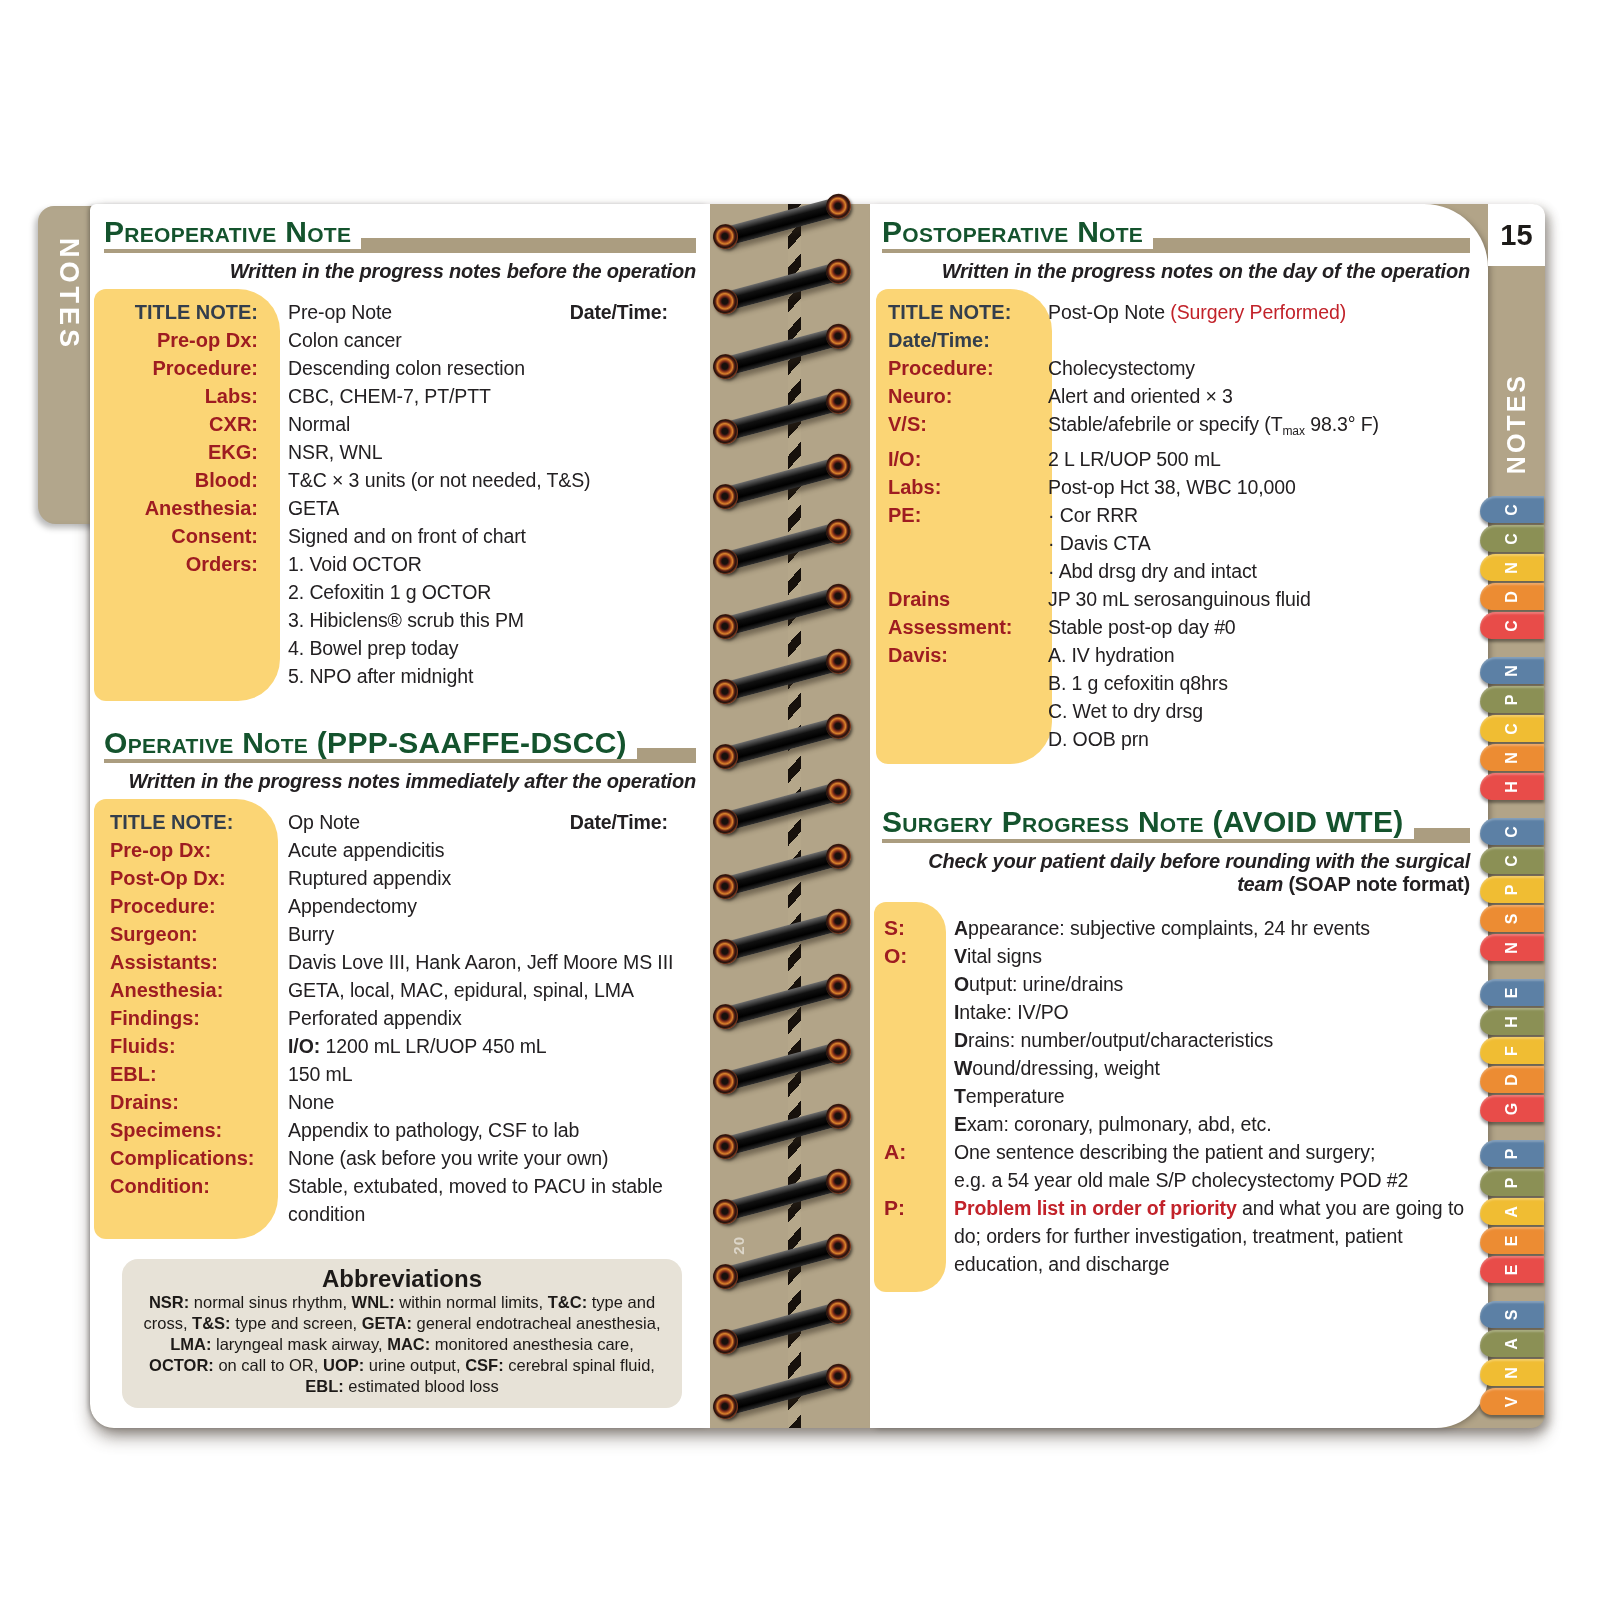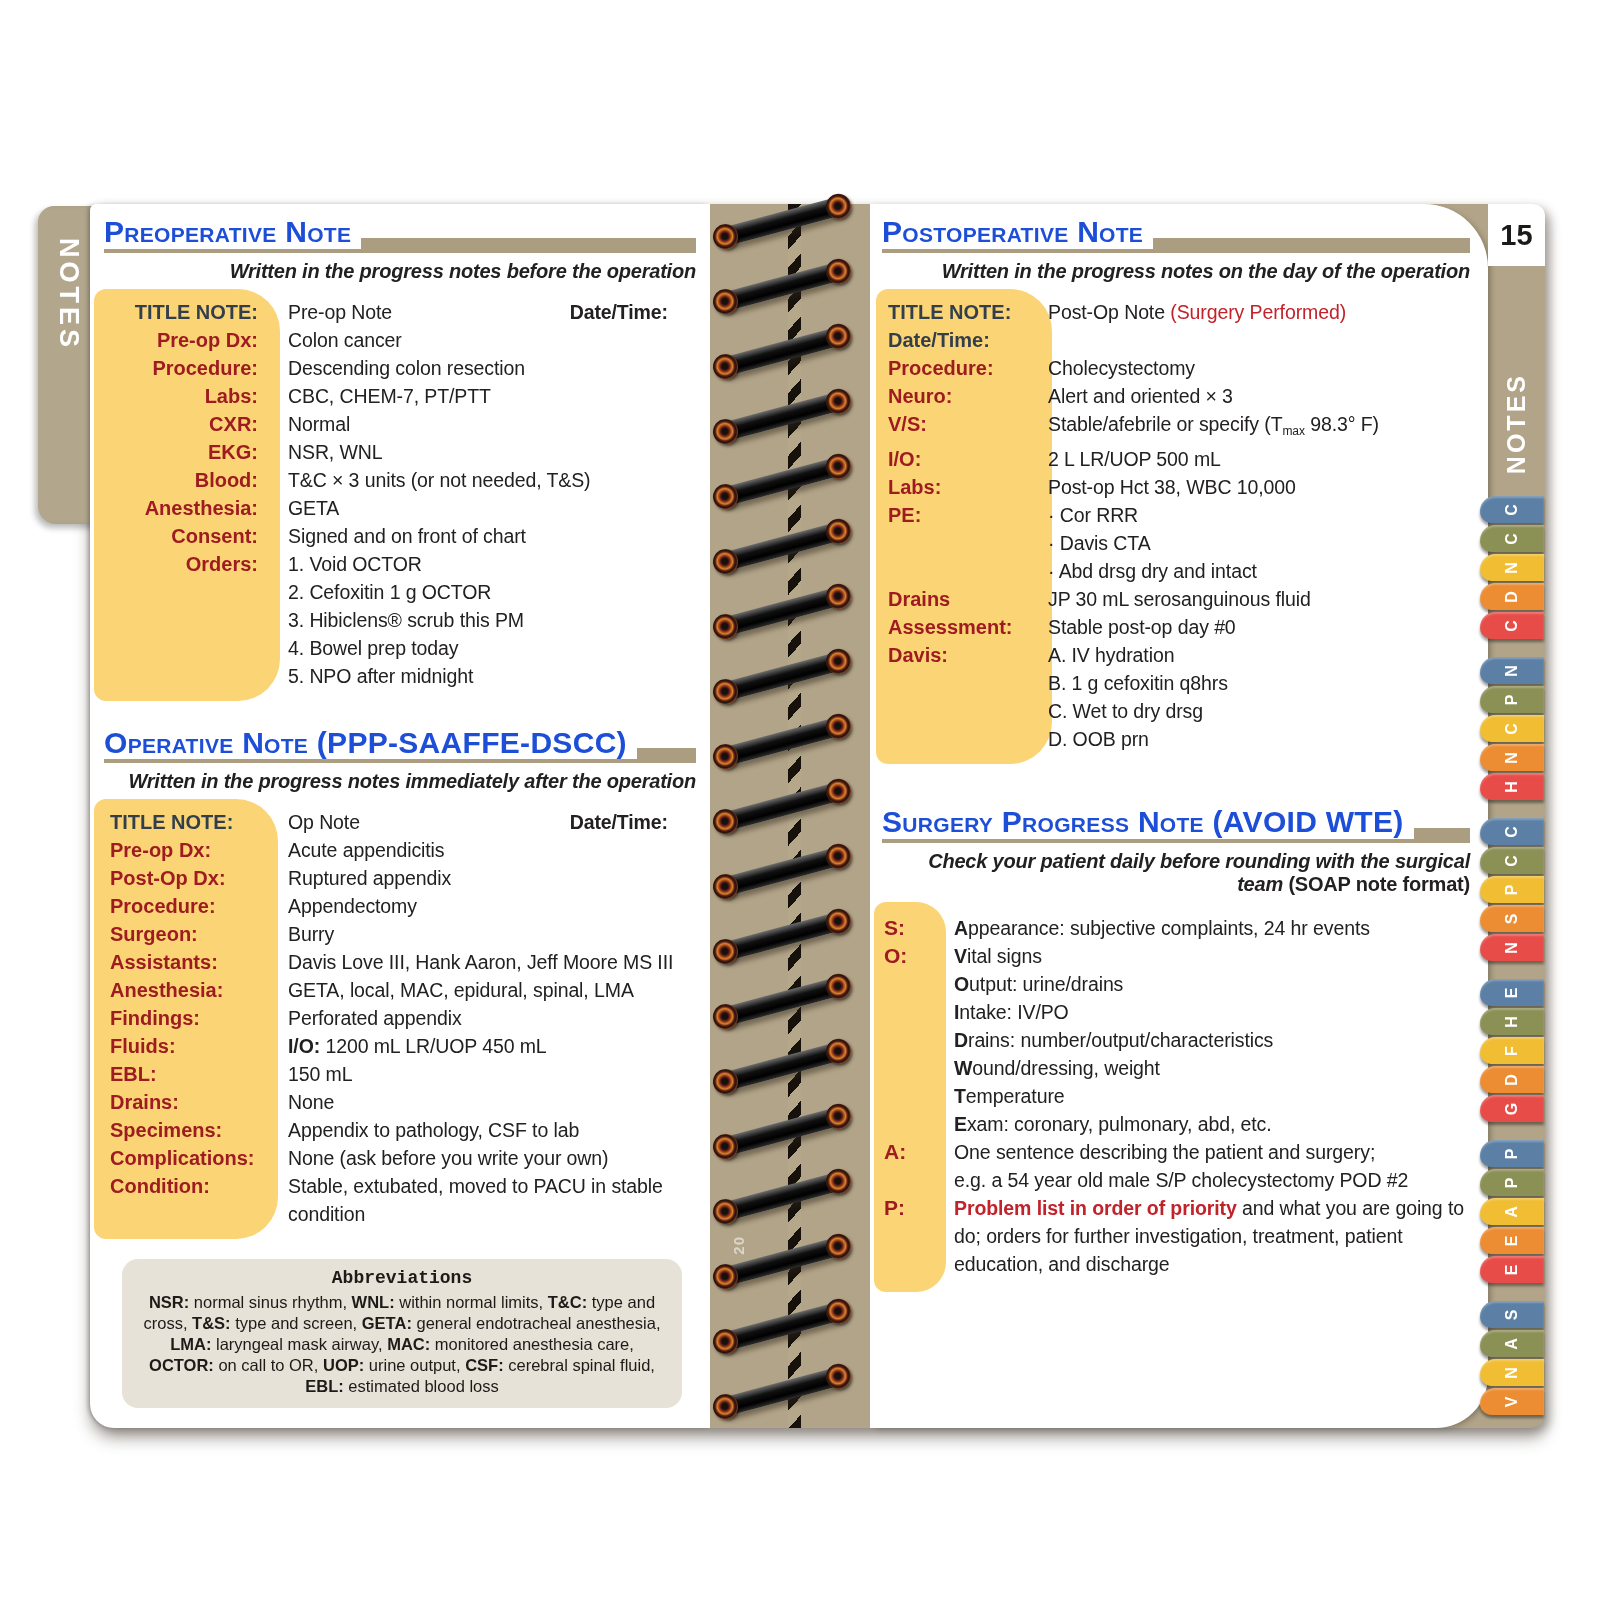--- a/index.html
+++ b/index.html
@@ -82,21 +82,21 @@
   .tgroup .tab:nth-child(5n+1){background:#5c80a5}
   .tgroup .tab:nth-child(5n+2){background:#8b9055}
   .tgroup .tab:nth-child(5n+3){background:#f0bd33}
   .tgroup .tab:nth-child(5n+4){background:#ec8c33}
   .tgroup .tab:nth-child(5n+5){background:#e84c49}
 
   
   .sec-h{display:flex;align-items:flex-end;border-bottom:4px solid #ab9d80;margin:0;}
   .sec-h .t{
     font-size:30px;font-weight:bold;font-variant:small-caps;letter-spacing:.3px;
-    color:#1d4ed8;line-height:1.05;padding-bottom:1px;white-space:nowrap;
+    color:#14532d;line-height:1.05;padding-bottom:1px;white-space:nowrap;
   }
   .sec-h .bar{flex:1;height:11px;background:#ab9d80;margin-left:10px;}
   .sub{
     text-align:right;font-style:italic;font-weight:bold;font-size:20px;
     margin:7px 0 6px 0;letter-spacing:-.2px;
   }
   .sub .plain{font-style:normal;font-weight:bold;}
 
   
   .note{position:relative;display:grid;margin:6px 0 0 0;padding:9px 0 11px 0;}
@@ -127,21 +127,21 @@
   .dt{font-weight:bold;color:#232022;}
   .red{color:#c2222a;}
   .val b{font-weight:bold;}
   sub{font-size:12px;margin-top:12px;}
 
   
   .abbrev{
     background:#e7e2d7;border-radius:16px;margin:20px 14px 0 18px;
     padding:7px 20px 11px 20px;text-align:center;font-size:16.5px;line-height:21px;color:#1d1a18;
   }
-  .abbrev h3{margin:2px 0 3px 0;font-size:18px;text-align:center;font-family:Liberation Mono, monospace;}
+  .abbrev h3{margin:2px 0 3px 0;font-size:24px;text-align:center;}
   .gap-surgery{height:42px;}
 </style>
 </head>
 <body>
 
 <div class="book">
   <div class="backing"></div>
 
   <div class="left-tab">
     <span class="vword">NOTES</span>

